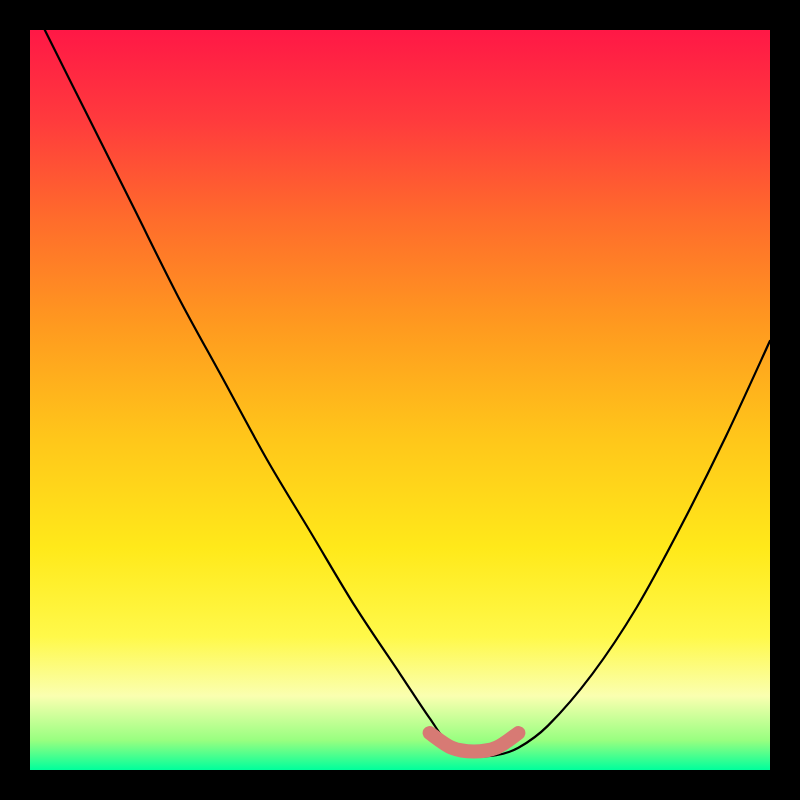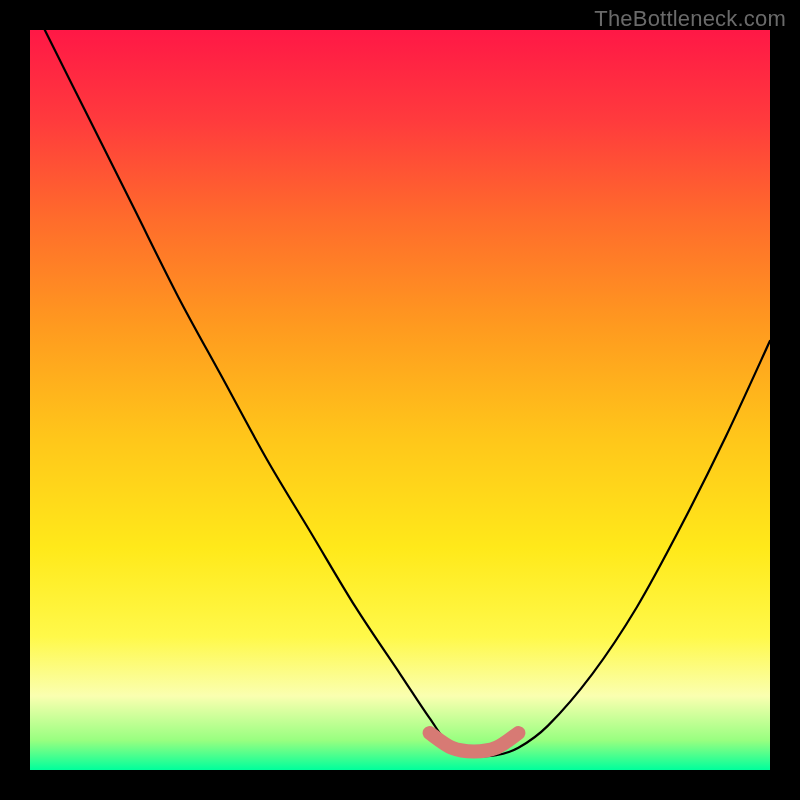--- a/index.html
+++ b/index.html
@@ -36,21 +36,20 @@
   }
   svg {
     display: block;
     width: 740px;
     height: 740px;
   }
 </style>
 </head>
 <body>
 <div class="frame">
-  <div class="watermark">TheBottleneck.com</div>
 
   <div class="plot-wrap">
     <svg viewBox="0 0 740 740" preserveAspectRatio="none">
       <defs>
         <linearGradient id="bg-grad" x1="0" y1="0" x2="0" y2="1">
           <stop id="g0" offset="0%" stop-color="#ff1846"></stop>
           <stop id="g1" offset="12%" stop-color="#ff3a3d"></stop>
           <stop id="g2" offset="25%" stop-color="#ff6a2c"></stop>
           <stop id="g3" offset="40%" stop-color="#ff9a1f"></stop>
           <stop id="g4" offset="55.00000000000001%" stop-color="#ffc61a"></stop>

